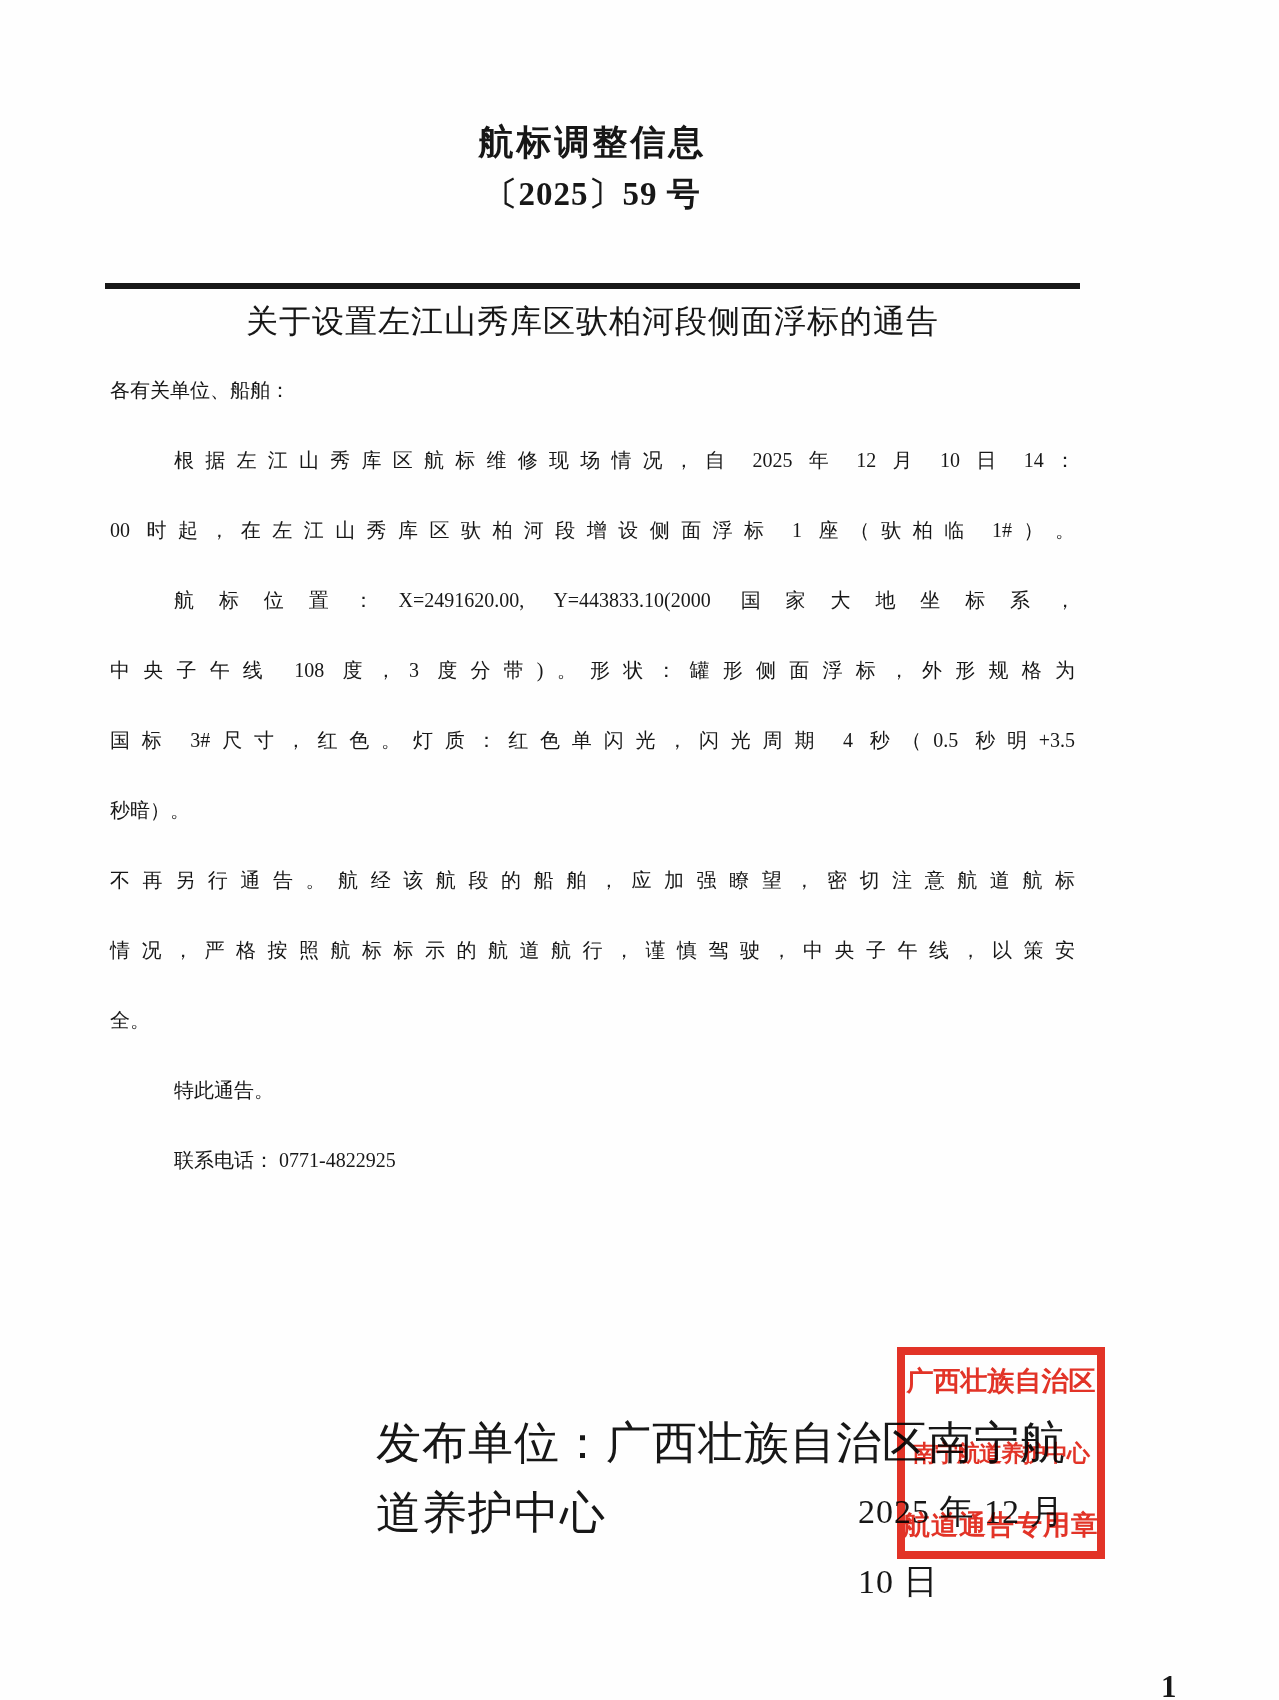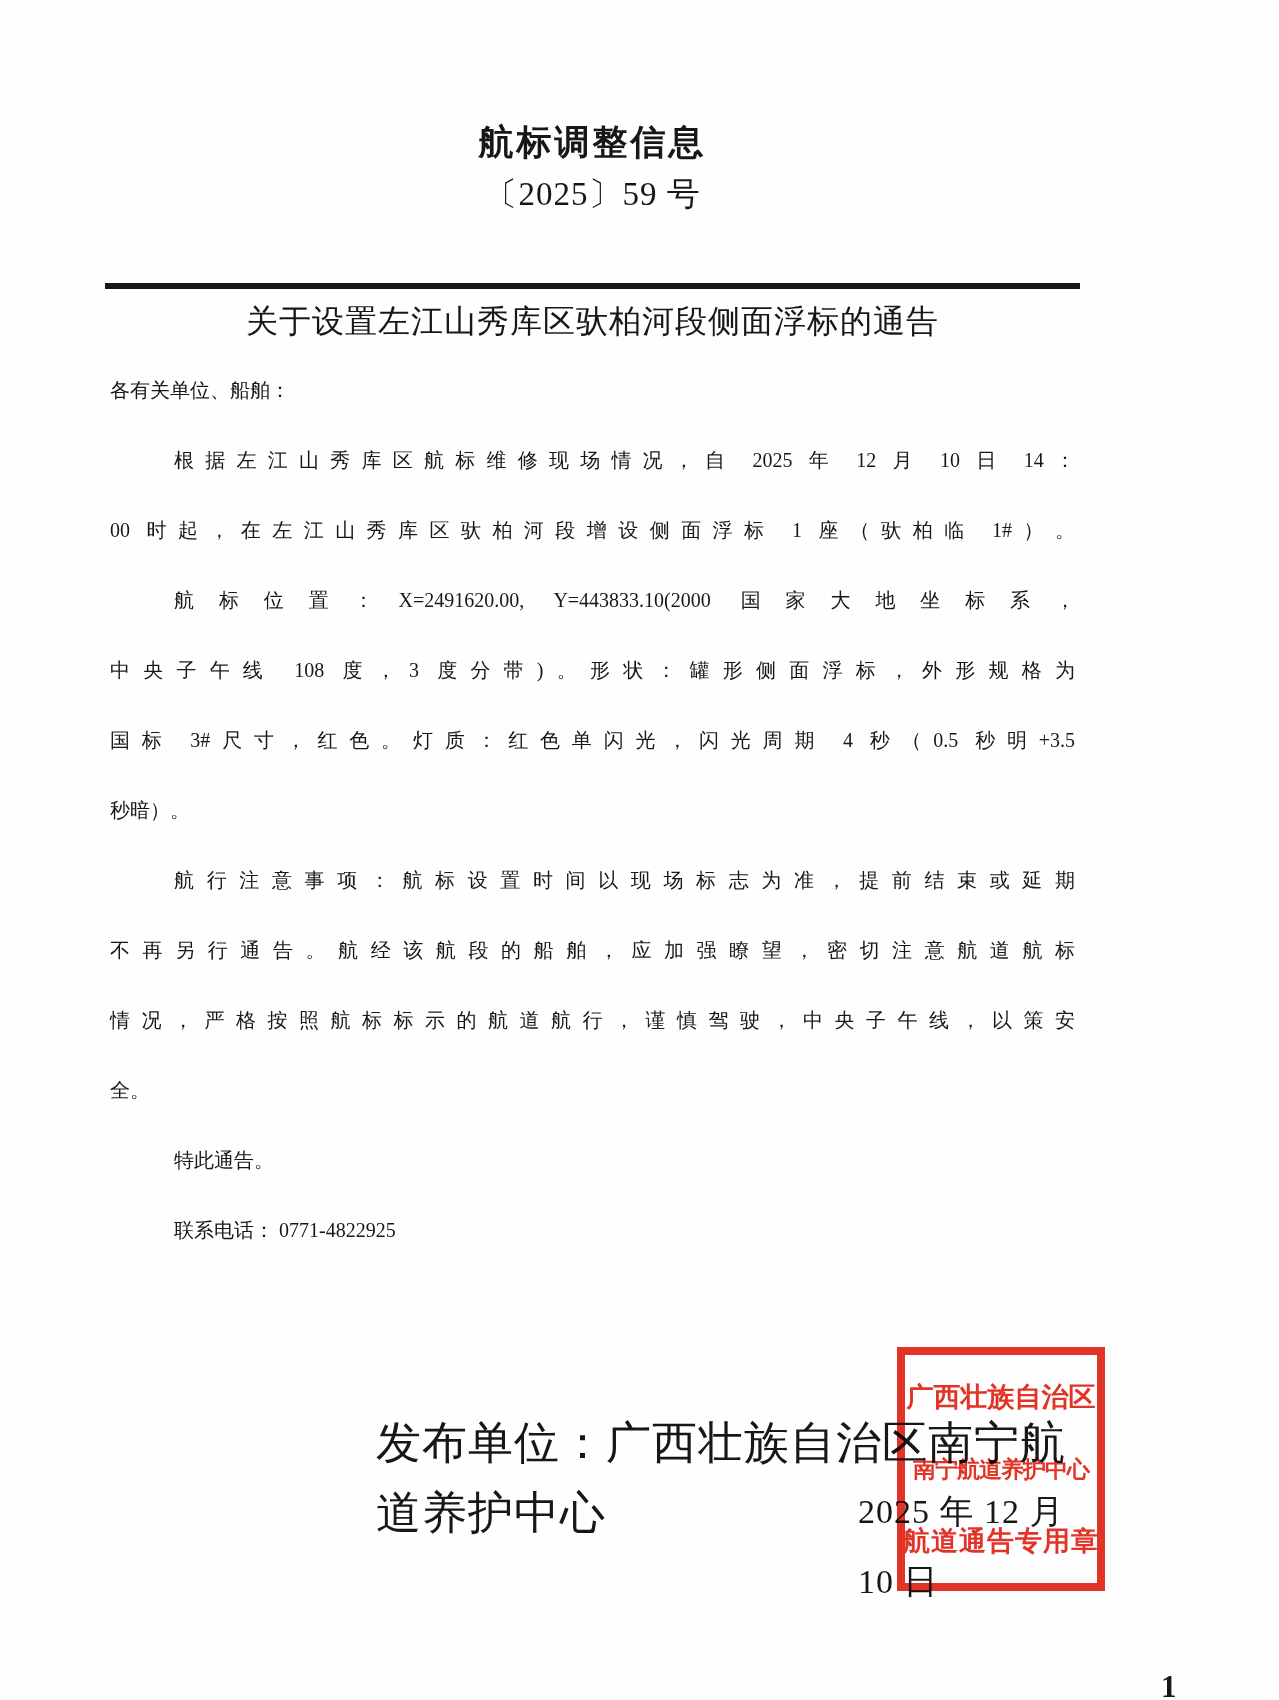--- a/index.html
+++ b/index.html
@@ -10,21 +10,21 @@
     background:#fefefe;
     font-family:"Liberation Serif","DejaVu Serif",serif;
     color:#171717;
     overflow:hidden;
   }
   .content { position:absolute; left:110px; top:0; width:965px; height:1700px; }
 
   .title   { position:absolute; top:104px; left:0; width:100%; text-align:center;
              font-size:35px; font-weight:bold; letter-spacing:3px;margin-top:15px; }
   .docnum  { position:absolute; top:172px; left:0; width:100%; text-align:center;
-             font-size:33px; letter-spacing:1px; }
+             font-size:33px; letter-spacing:1px;font-weight:bold; }
   .rule    { position:absolute; top:283px; left:-5px; width:975px; height:6px;
              background:#181818; }
   .heading { position:absolute; top:300px; left:0; width:100%; text-align:center;
              font-size:32px; font-weight:normal; letter-spacing:1px; }
 
   .body    { position:absolute; top:355px; left:0; width:100%; }
   .line    { height:70px; line-height:70px; font-size:20px; white-space:nowrap; }
   .indent  { text-indent:64px; }
   .fill    { text-align:justify; text-align-last:justify; white-space:normal; }
 
@@ -32,21 +32,21 @@
              font-size:45px; letter-spacing:1px; }
   .date    { position:absolute; top:1477px; left:748px; height:70px; line-height:70px;
              font-size:34px; letter-spacing:1px; }
 
   .seal {
     position:absolute; left:897px; top:1347px;
     width:188px; height:180px;
     border:8px solid #e2281b;
     color:#e2281b;
     display:flex; flex-direction:column; justify-content:space-between; align-items:center;
-    padding:24px 2px;
+    padding:8px 2px;
     font-weight:bold;
     mix-blend-mode:multiply;
     opacity:0.95;
   }
   .seal-l1 { font-size:27px; white-space:nowrap; }
   .seal-l2 { font-size:23px; white-space:nowrap; letter-spacing:-1px; }
   .seal-l3 { font-size:27px; white-space:nowrap; letter-spacing:1px; }
 
   .pageno  { position:absolute; left:1161px; top:1669px; font-size:31px; font-weight:bold; }
 </style>
@@ -62,21 +62,20 @@
     <div class="heading">关于设置左江山秀库区驮柏河段侧面浮标的通告</div>
 
     <div class="body">
       <div class="line">各有关单位、船舶：</div>
       <div class="line indent fill">根据左江山秀库区航标维修现场情况，自 2025 年 12 月 10 日 14：</div>
       <div class="line fill">00 时起，在左江山秀库区驮柏河段增设侧面浮标 1 座（驮柏临 1#）。</div>
       <div class="line indent fill">航标位置：X=2491620.00, Y=443833.10(2000 国家大地坐标系，</div>
       <div class="line fill">中央子午线 108 度，3 度分带)。形状：罐形侧面浮标，外形规格为</div>
       <div class="line fill">国标 3#尺寸，红色。灯质：红色单闪光，闪光周期 4 秒（0.5 秒明+3.5</div>
       <div class="line">秒暗）。</div>
-      <div class="line indent fill">航行注意事项：航标设置时间以现场标志为准，提前结束或延期</div>
       <div class="line fill">不再另行通告。航经该航段的船舶，应加强瞭望，密切注意航道航标</div>
       <div class="line fill">情况，严格按照航标标示的航道航行，谨慎驾驶，中央子午线，以策安</div>
       <div class="line">全。</div>
       <div class="line indent">特此通告。</div>
       <div class="line indent">联系电话：  0771-4822925</div>
     </div>
 
     <div class="issuer">发布单位：广西壮族自治区南宁航道养护中心</div>
     <div class="date">2025 年 12 月 10 日</div>
   </div>

